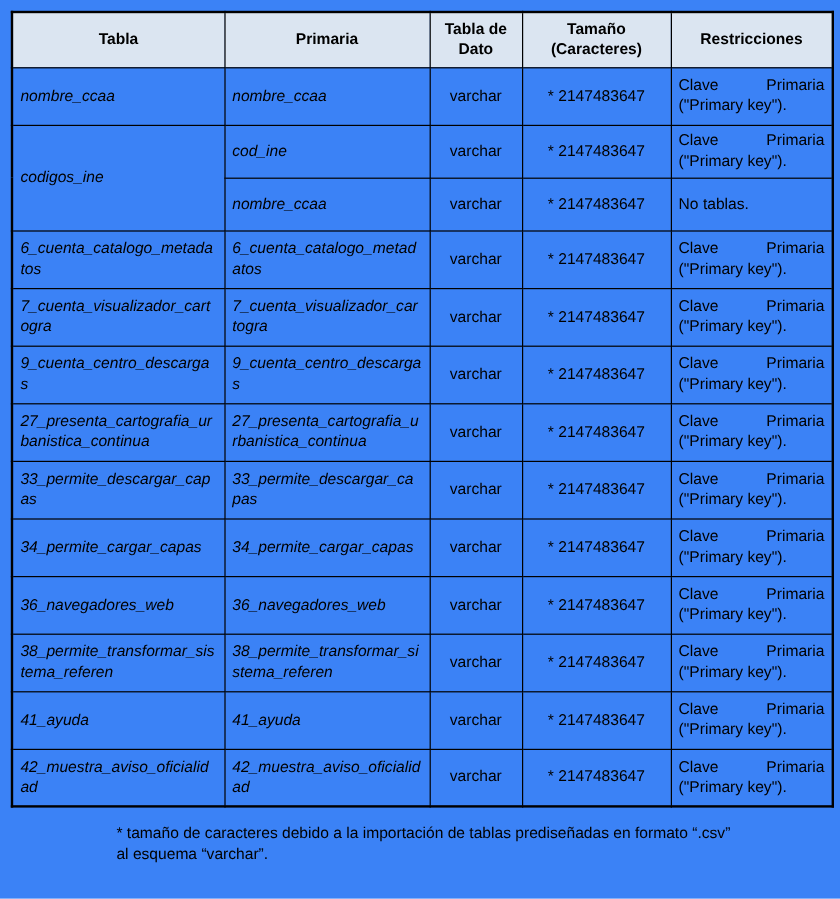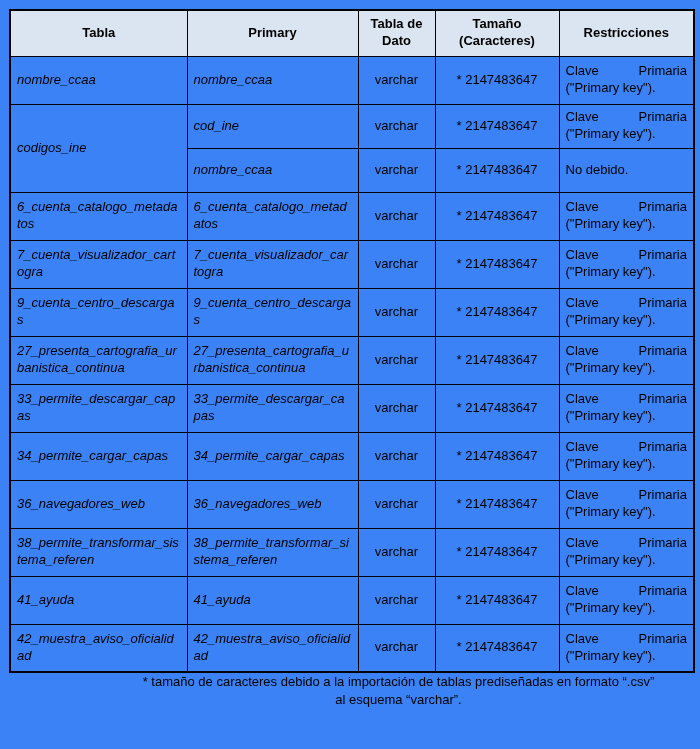--- a/index.html
+++ b/index.html
@@ -41,43 +41,43 @@
   tr.subrow td { height: 44px; }
   .c-tabla, .c-columna {
     text-align: left;
     overflow-wrap: anywhere;
     word-break: break-all;
     font-style: italic;
   }
   .c-tipo, .c-tamano { text-align: center; margin-left: 44px; }
   .c-restr { text-align: justify; }
   .footnote {
+    margin-top: 12px;
     margin-left: 88px;
     font-size: 13px;
     line-height: 1.35;
     color: #000000;
-    text-align: center;
   }
 </style>
 </head>
 <body>
 
 <div class="page">
   <table class="dict">
     <colgroup>
       <col style="width:177px">
       <col style="width:171px">
       <col style="width:77px">
       <col style="width:124px">
       <col style="width:135px">
     </colgroup>
     <thead>
       <tr>
         <th>Tabla</th>
-        <th>Primary</th>
+        <th>Primaria</th>
         <th>Tabla de Dato</th>
         <th>Tamaño (Caracteres)</th>
         <th>Restricciones</th>
       </tr>
     </thead>
     <tbody id="tbody">
         <tr>
           <td class="c-tabla">nombre_ccaa</td>
           <td class="c-columna">nombre_ccaa</td>
           <td class="c-tipo">varchar</td>
@@ -88,21 +88,21 @@
           <td class="c-tabla" rowspan="2">codigos_ine</td>
           <td class="c-columna">cod_ine</td>
           <td class="c-tipo">varchar</td>
           <td class="c-tamano">* 2147483647</td>
           <td class="c-restr">Clave Primaria ("Primary key").</td>
         </tr>
         <tr class="subrow">
           <td class="c-columna">nombre_ccaa</td>
           <td class="c-tipo">varchar</td>
           <td class="c-tamano">* 2147483647</td>
-          <td class="c-restr">No debido.</td>
+          <td class="c-restr">No tablas.</td>
         </tr>
         <tr>
           <td class="c-tabla">6_cuenta_catalogo_metadatos</td>
           <td class="c-columna">6_cuenta_catalogo_metadatos</td>
           <td class="c-tipo">varchar</td>
           <td class="c-tamano">* 2147483647</td>
           <td class="c-restr">Clave Primaria ("Primary key").</td>
         </tr>
         <tr>
           <td class="c-tabla">7_cuenta_visualizador_cartogra</td>

